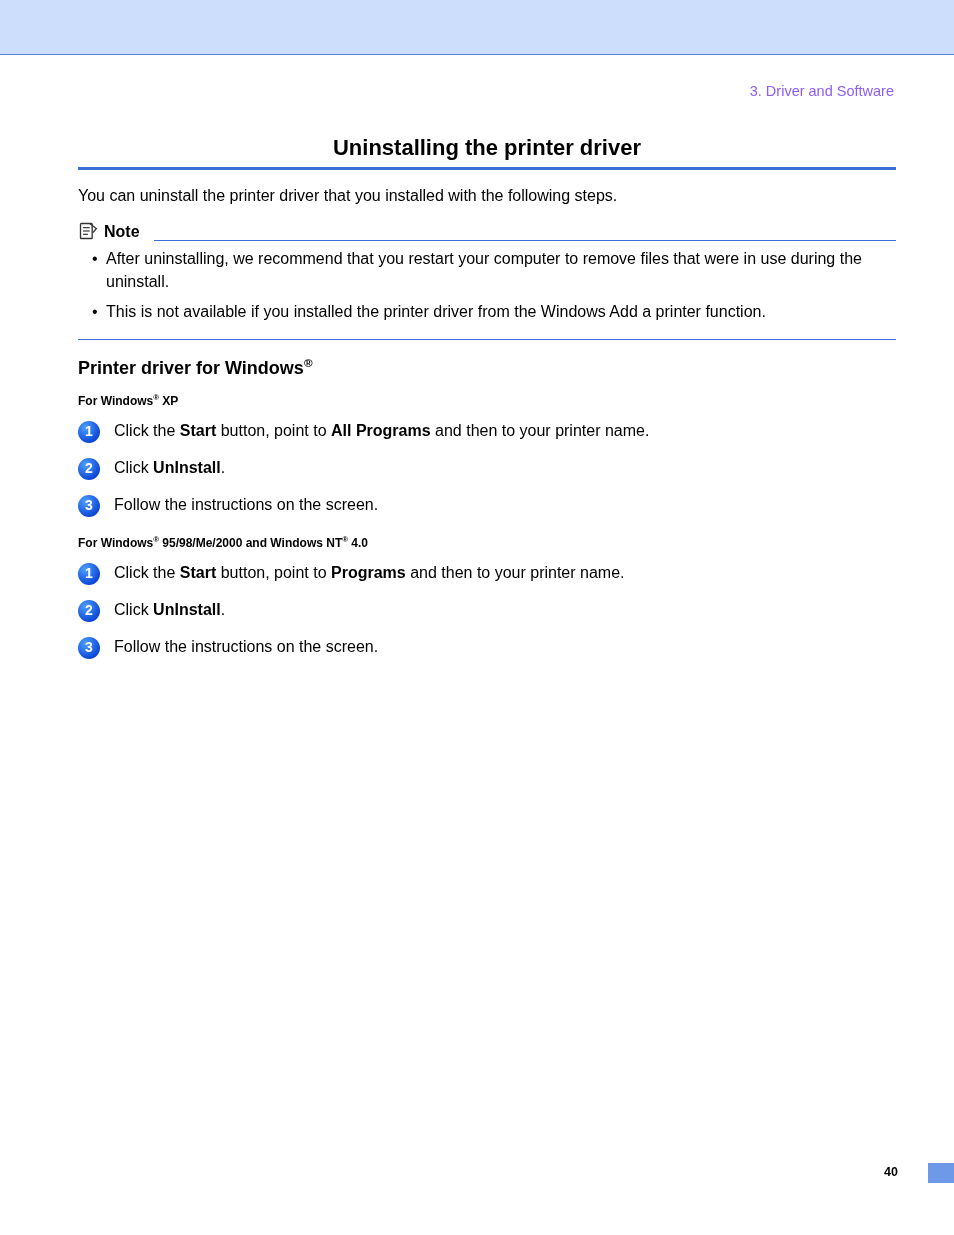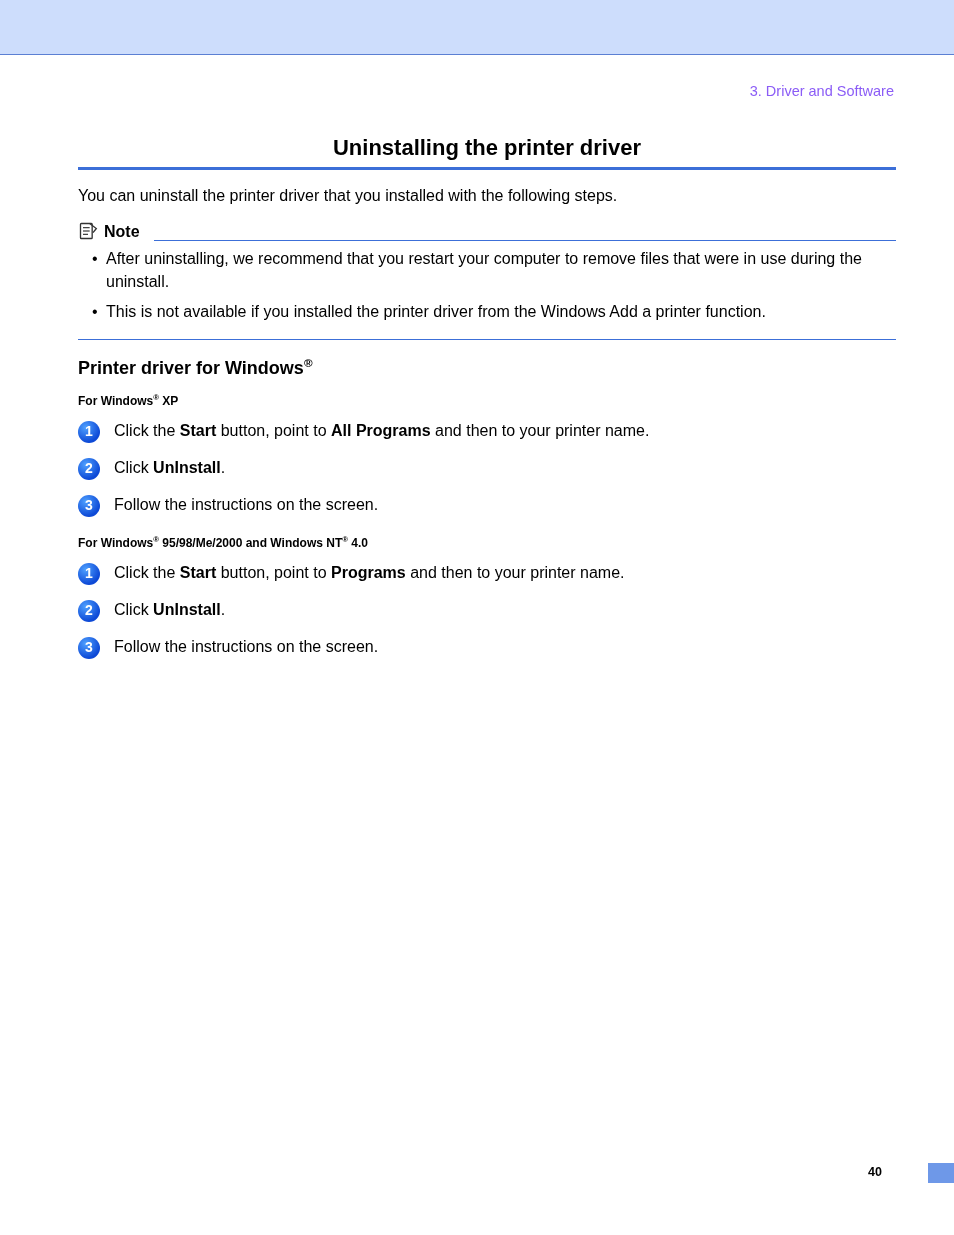--- a/index.html
+++ b/index.html
@@ -125,21 +125,21 @@
     font-weight: bold;
     font-size: 14px;
     display: flex;
     align-items: center;
     justify-content: center;
     margin-top: 1px;
   }
   .step-text b { font-weight: bold; }
   .page-number {
     position: absolute;
-    right: 72px;
+    right: 56px;
     bottom: 56px;
     font-size: 12.5px;
     font-weight: bold;
   }
   .page-tab {
     position: absolute;
     right: 0;
     bottom: 52px;
     width: 26px;
     height: 20px;

